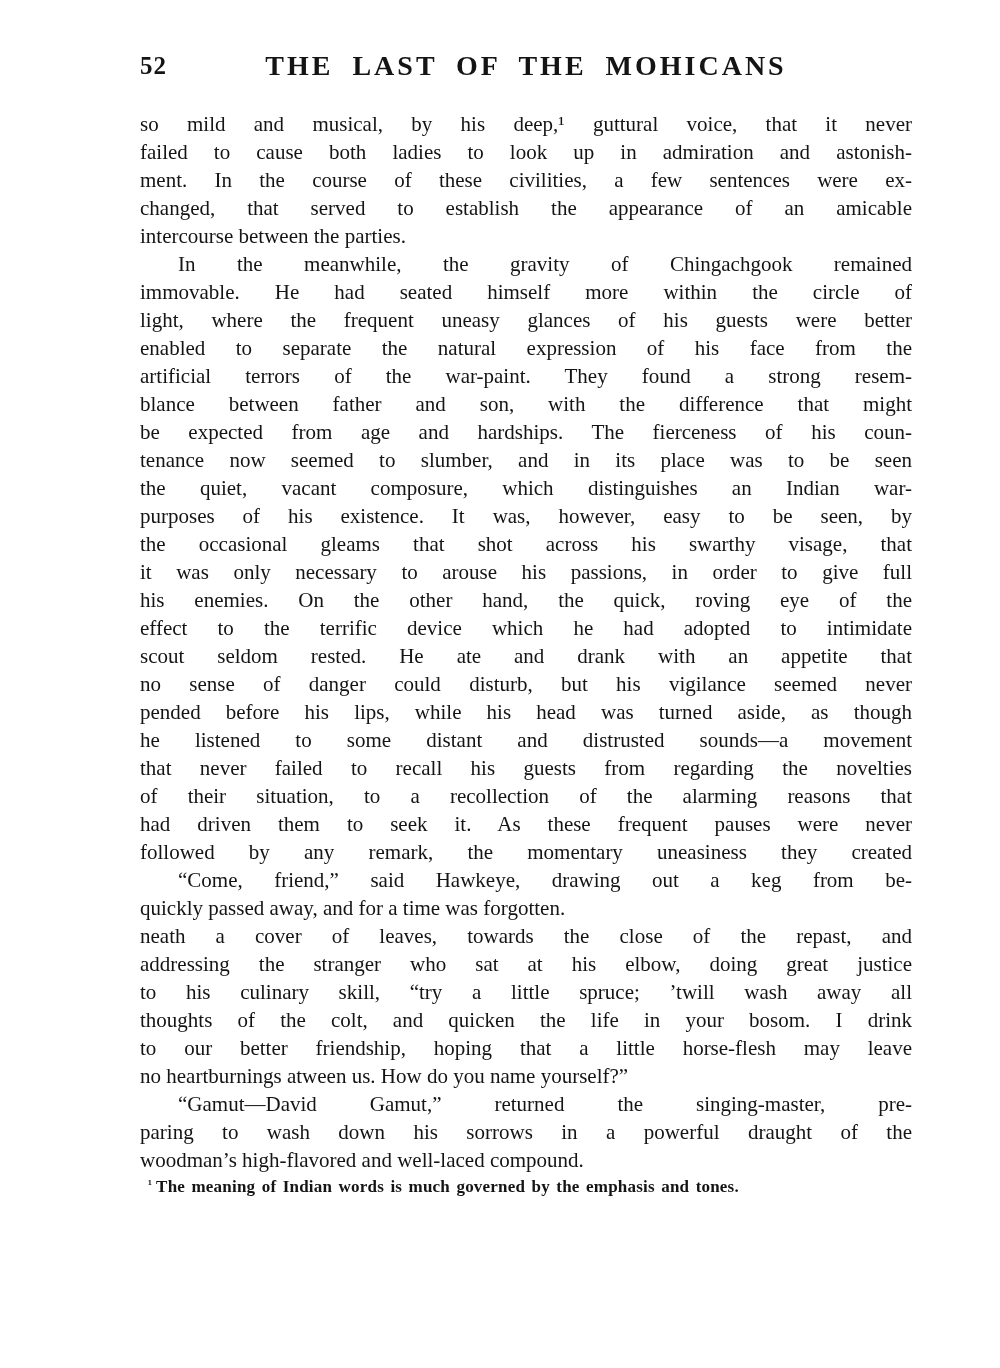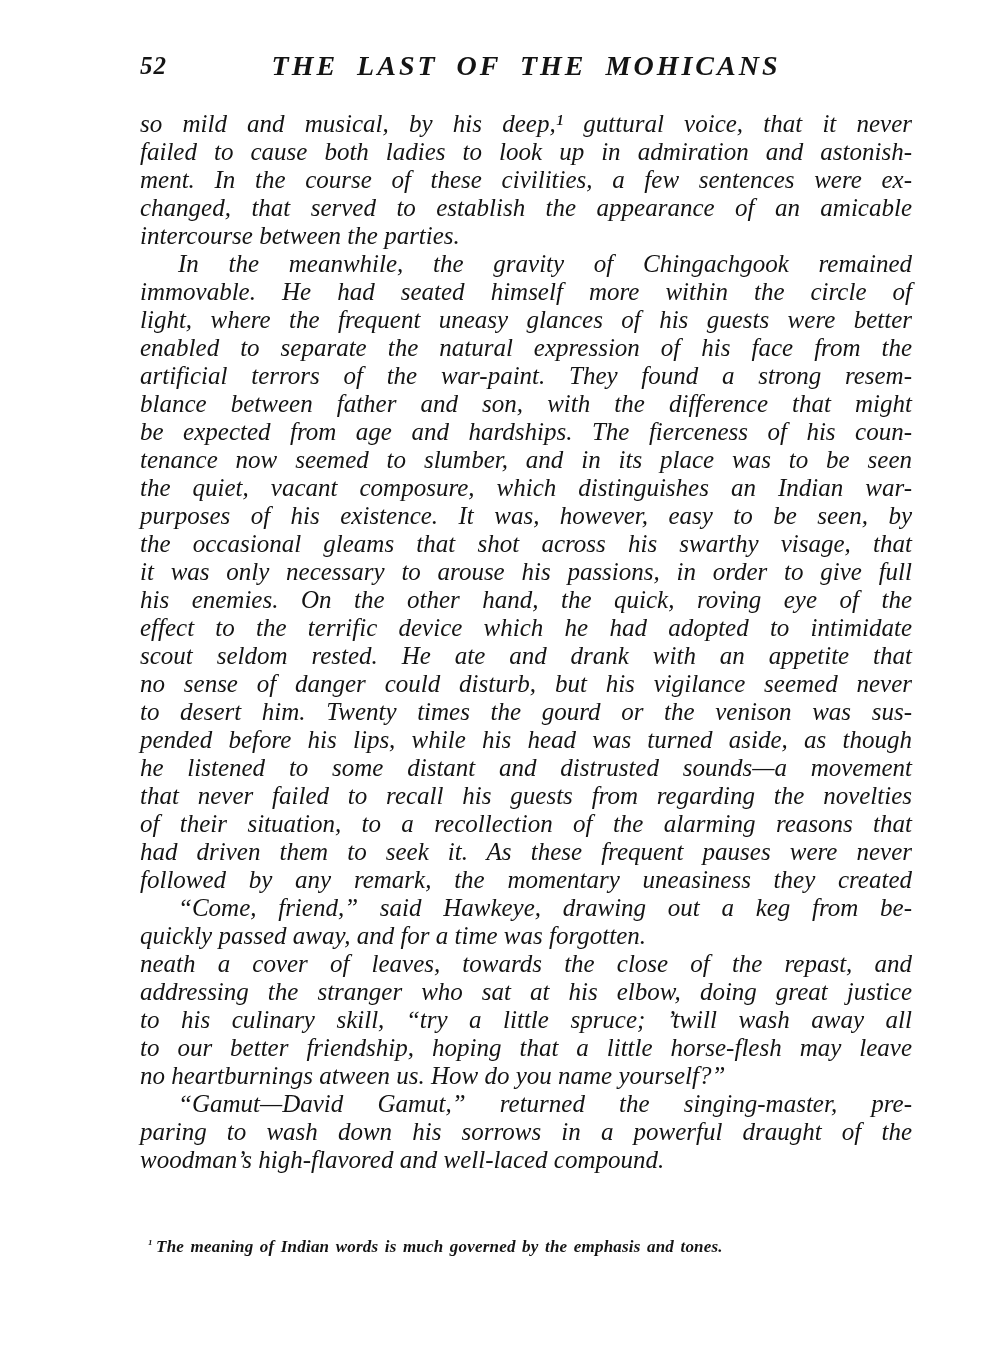--- a/index.html
+++ b/index.html
@@ -5,21 +5,20 @@
   html, body { margin: 0; padding: 0; background: #e8e8e8; }
   .page {
     position: relative;
     width: 1000px;
     height: 1368px;
     background: #ffffff;
     color: #141414;
     font-family: "Liberation Serif", "DejaVu Serif", serif;
     overflow: hidden;
     margin: 0 auto;
-    font-style: italic;
   }
   .page-header {
     position: absolute;
     top: 50px;
     left: 140px;
     width: 772px;
     height: 34px;
     text-align: center;
   }
   .page-number {
@@ -35,32 +34,32 @@
     font-weight: bold;
     font-size: 28px;
     letter-spacing: 3px;
     word-spacing: 9px;
   }
   .body-text {
     position: absolute;
     top: 110px;
     left: 140px;
     width: 772px;
-    font-size: 25px;
+    font-size: 21px;
     line-height: 28px;
   }
   .text-line {
     text-align: justify;
     text-align-last: justify;
   }
   .text-line.indent { text-indent: 38px; }
   .text-line.last { text-align-last: left; }
   .footnote {
     position: absolute;
-    top: 1236px;
+    top: 1176px;
     left: 148px;
     width: 764px;
     font-size: 17px;
     font-weight: bold;
     letter-spacing: 0.2px;
     word-spacing: 2px;
   }
   .footnote-marker {
     vertical-align: 4px;
     font-size: 13px;
@@ -93,32 +92,32 @@
       <div class="text-line">be expected from age and hardships. The fierceness of his coun-</div>
       <div class="text-line">tenance now seemed to slumber, and in its place was to be seen</div>
       <div class="text-line">the quiet, vacant composure, which distinguishes an Indian war-</div>
       <div class="text-line">purposes of his existence. It was, however, easy to be seen, by</div>
       <div class="text-line">the occasional gleams that shot across his swarthy visage, that</div>
       <div class="text-line">it was only necessary to arouse his passions, in order to give full</div>
       <div class="text-line">his enemies. On the other hand, the quick, roving eye of the</div>
       <div class="text-line">effect to the terrific device which he had adopted to intimidate</div>
       <div class="text-line">scout seldom rested. He ate and drank with an appetite that</div>
       <div class="text-line">no sense of danger could disturb, but his vigilance seemed never</div>
-      <div class="text-line">to desert him. Twenty times the gourd or the venison was sus-</div>
       <div class="text-line">pended before his lips, while his head was turned aside, as though</div>
       <div class="text-line">he listened to some distant and distrusted sounds—a movement</div>
       <div class="text-line">that never failed to recall his guests from regarding the novelties</div>
       <div class="text-line">of their situation, to a recollection of the alarming reasons that</div>
       <div class="text-line">had driven them to seek it. As these frequent pauses were never</div>
       <div class="text-line">followed by any remark, the momentary uneasiness they created</div>
       <div class="text-line indent">“Come, friend,” said Hawkeye, drawing out a keg from be-</div>
       <div class="text-line last">quickly passed away, and for a time was forgotten.</div>
       <div class="text-line">neath a cover of leaves, towards the close of the repast, and</div>
       <div class="text-line">addressing the stranger who sat at his elbow, doing great justice</div>
       <div class="text-line">to his culinary skill, “try a little spruce; ’twill wash away all</div>
+      <div class="text-line">thoughts of the colt, and quicken the life in your bosom. I drink</div>
       <div class="text-line">to our better friendship, hoping that a little horse-flesh may leave</div>
       <div class="text-line last">no heartburnings atween us. How do you name yourself?”</div>
       <div class="text-line indent">“Gamut—David Gamut,” returned the singing-master, pre-</div>
       <div class="text-line">paring to wash down his sorrows in a powerful draught of the</div>
       <div class="text-line last">woodman’s high-flavored and well-laced compound.</div>
     </main>
 
   <footer class="footnote">
     <span class="footnote-marker">¹</span><span>The meaning of Indian words is much governed by the emphasis and tones.</span>
   </footer>

